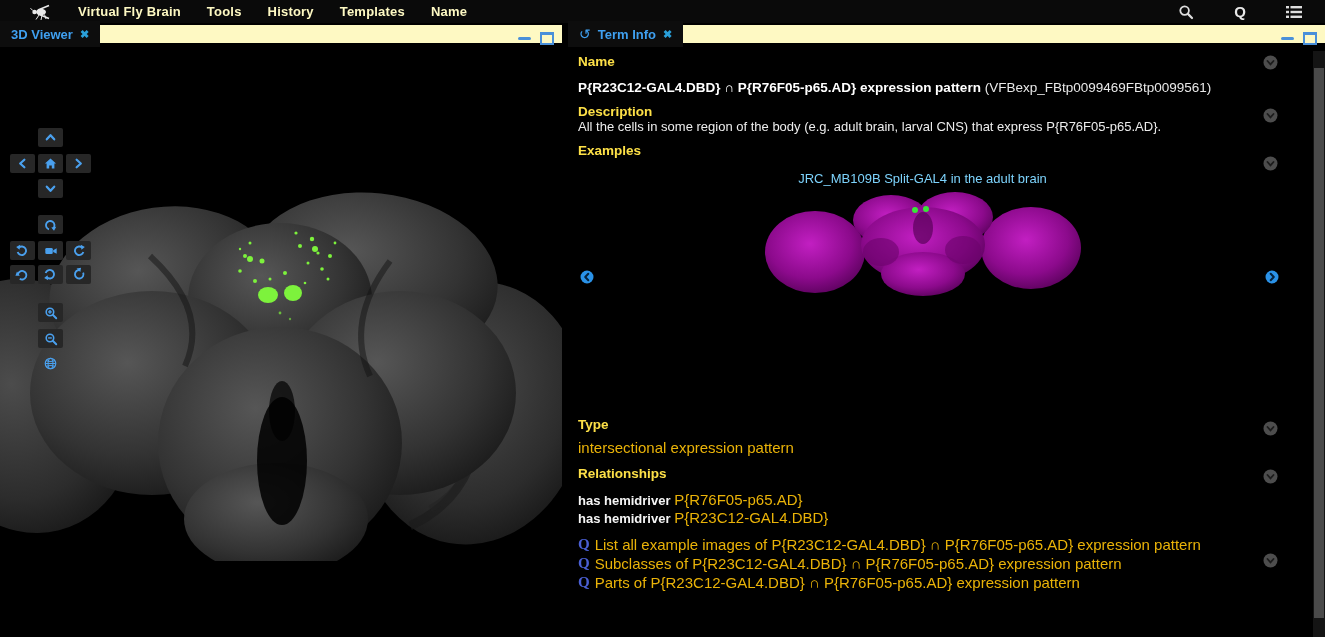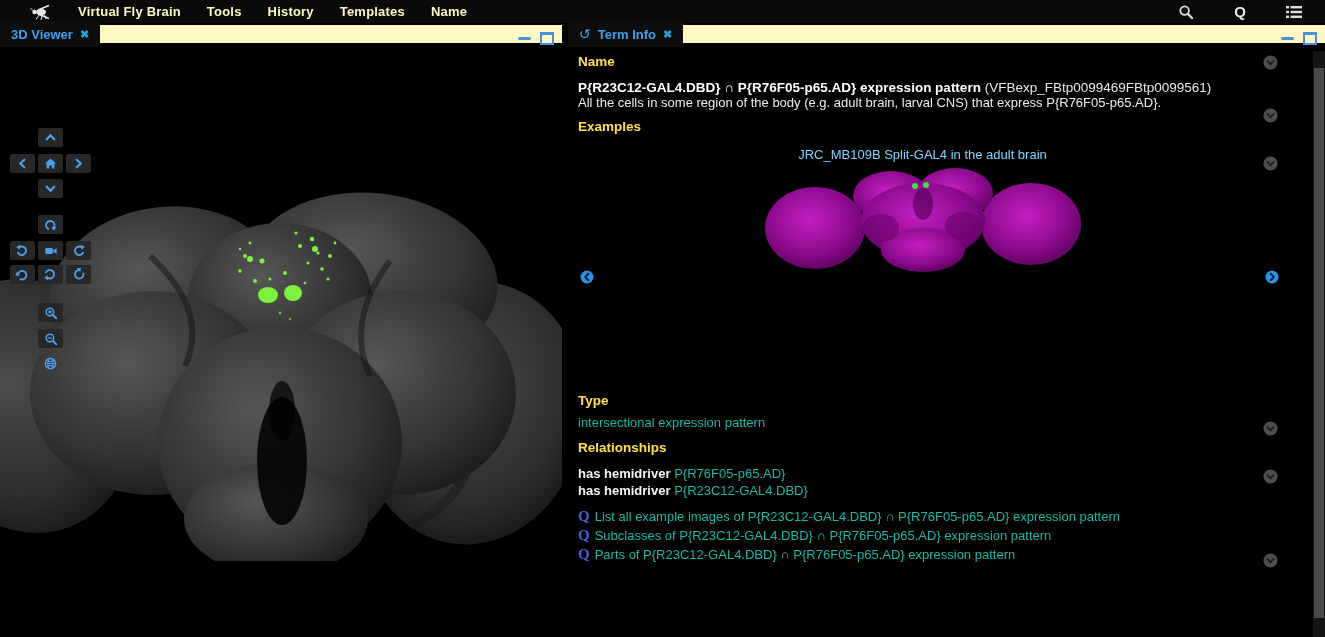--- a/index.html
+++ b/index.html
@@ -35,21 +35,21 @@
   
   .scroll-content{position:absolute;left:10px;right:58px;top:0;bottom:0;padding-top:3px;overflow:hidden;}
   .sec-h{color:#fde047;font-size:13.5px;font-weight:bold;}
   .name-line{margin-top:11px;font-size:13.5px;color:#fff;}
   .name-bold{font-weight:bold;}
   .name-id{font-weight:normal;color:#e8e8e8;}
   .plain{font-size:13px;color:#ededed;}
   .mt9{margin-top:9px;} .mt10{margin-top:10px;}
   .caption{margin-top:13px;text-align:center;font-size:13px;color:#7dd3fc;}
   .example-wrap{margin-top:4px;height:108px;display:flex;justify-content:center;margin-bottom:119px;}
-  .link{color:#14b8a6;cursor:pointer;text-decoration:none;font-size:13px;}
+  .link{color:#eab308;cursor:pointer;text-decoration:none;font-size:15px;}
   .rel-list{margin-top:10px;}
   .rel-row{font-size:13px;line-height:17px;color:#fff;}
   .rel-label{font-weight:bold;color:#f5f5f5;}
   .q-list{margin-top:8px;}
   .q-row{display:flex;align-items:center;gap:5px;line-height:19px;cursor:pointer;}
   .q-ic{color:#4a5fd4;font-weight:bold;font-size:15px;font-family:"Liberation Serif",serif;}
   .chev{position:absolute;left:695px;cursor:pointer;}
   .car{position:absolute;top:219px;cursor:pointer;}
   .car.l{left:12px;} .car.r{right:46px;}
   .sbar{position:absolute;right:0;top:0;bottom:0;width:12px;background:#141414;}
@@ -277,20 +277,21 @@
     </div>
     <div class="panel-body">
 
       <div class="scroll-content">
         <div class="sec-h">Name</div>
         <div class="name-line">
           <span class="name-bold">P{R23C12-GAL4.DBD} ∩ P{R76F05-p65.AD} expression pattern</span>
           <span class="name-id">(VFBexp_FBtp0099469FBtp0099561)</span>
         </div>
 
+        <div class="sec-h mt9">Description</div>
         <div class="plain">All the cells in some region of the body (e.g. adult brain, larval CNS) that express P{R76F05-p65.AD}.</div>
 
         <div class="sec-h mt9">Examples</div>
         <div class="caption">JRC_MB109B Split-GAL4 in the adult brain</div>
         <div class="example-wrap">
           <svg width="320" height="108" viewBox="0 0 320 108">
             <defs>
               <radialGradient id="gM" cx="45%" cy="40%" r="70%">
                 <stop offset="0%" stop-color="#c21fc2"></stop>
                   <stop offset="60%" stop-color="#8c0a8c"></stop>

